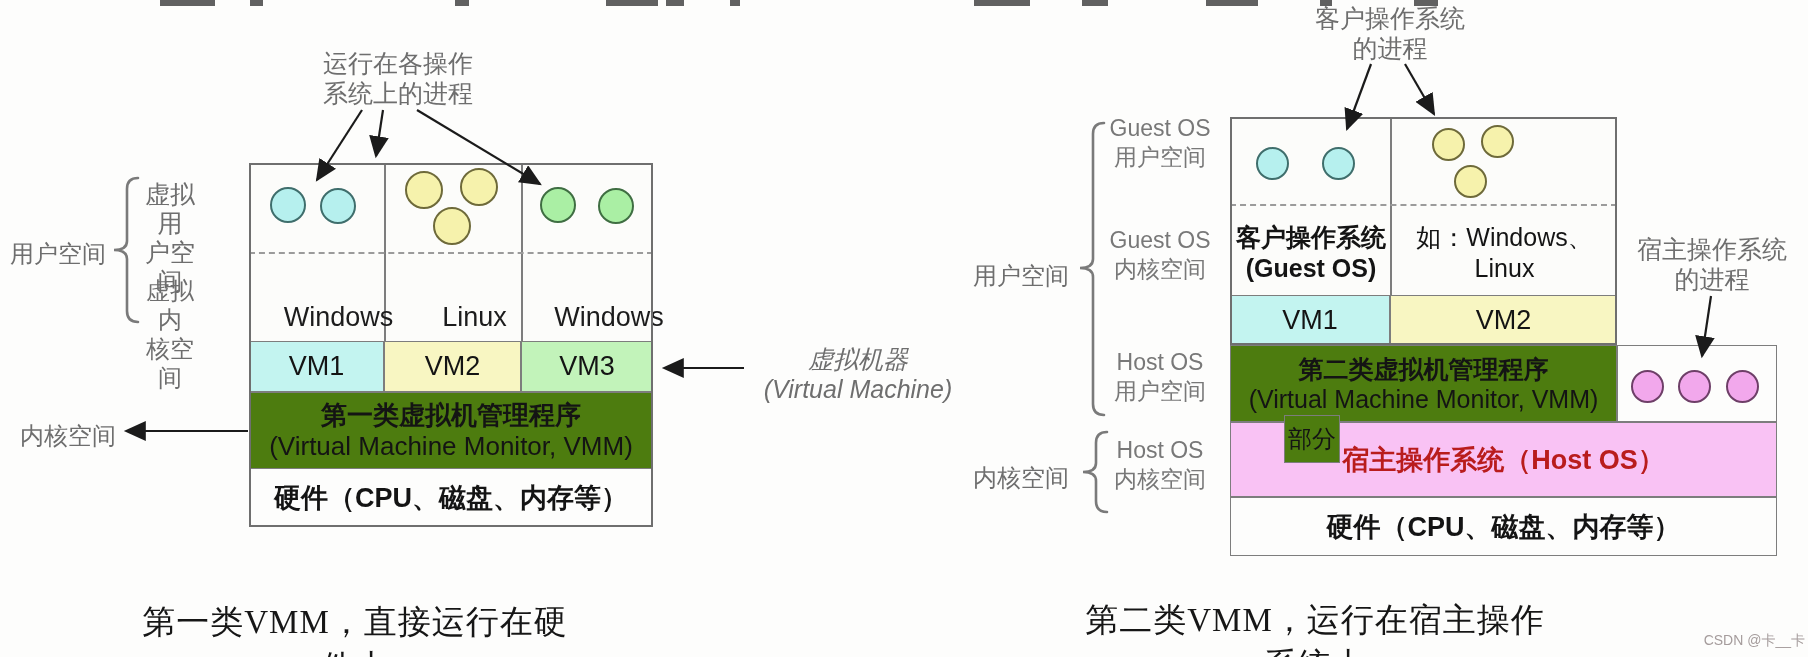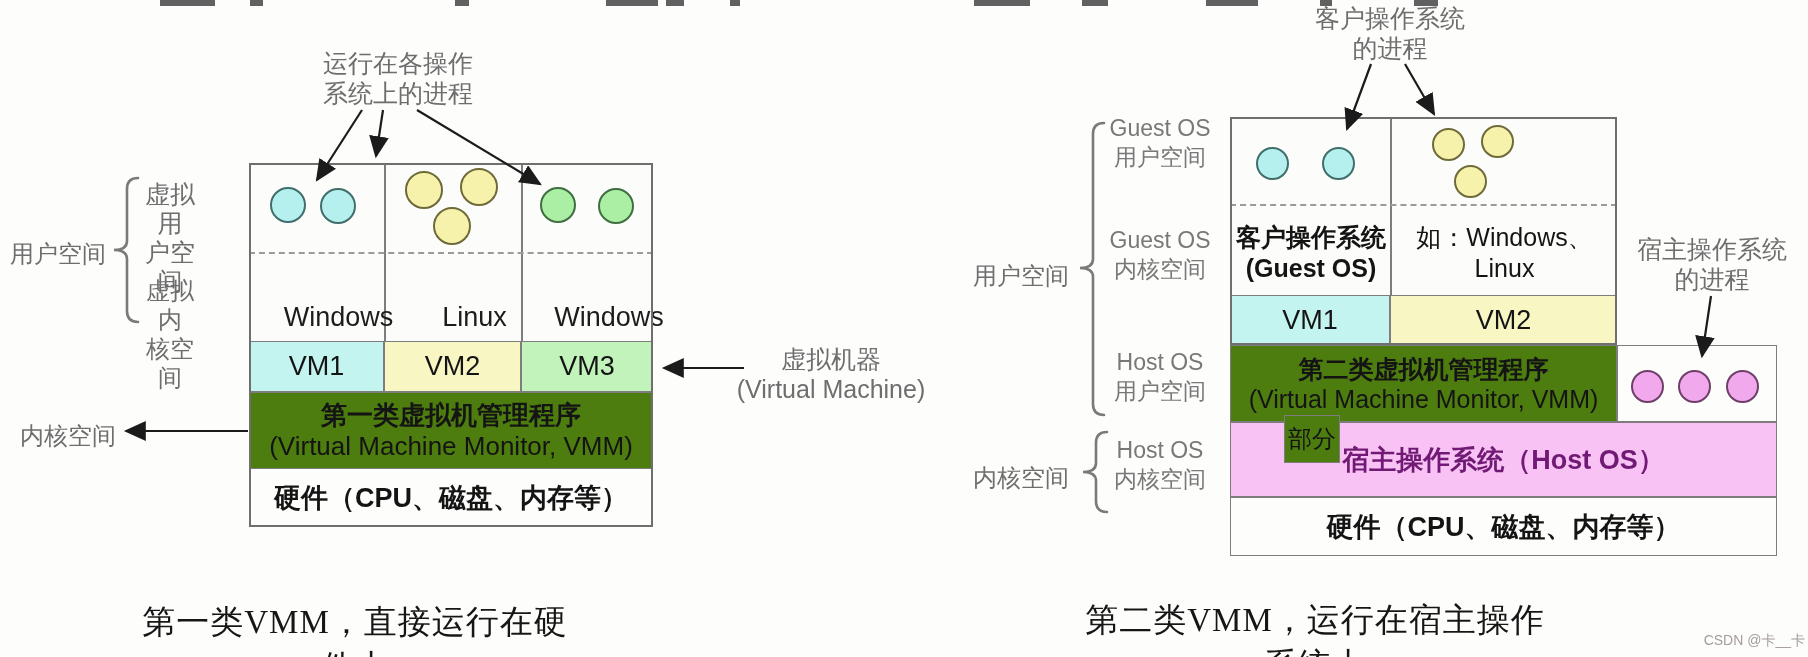--- a/index.html
+++ b/index.html
@@ -103,21 +103,21 @@
   <div class="circle c-green" style="left:598px;top:188px;width:36px;height:36px;"></div>
 
   <div class="abs ml lbl" style="left:136px;top:180px;width:68px;font-size:25px;line-height:29px;">虚拟用
 户空间</div>
   <div class="abs ml lbl" style="left:303px;top:48px;width:190px;font-size:25px;line-height:30px;">运行在各操作
 系统上的进程</div>
   <div class="abs ml lbl" style="left:136px;top:276px;width:68px;font-size:24px;line-height:29px;">虚拟内
 核空间</div>
   <div class="abs lbl" style="left:10px;top:238px;width:96px;font-size:24px;">用户空间</div>
   <div class="abs lbl" style="left:20px;top:420px;width:96px;font-size:24px;">内核空间</div>
-  <div class="abs ml lbl" style="left:711px;top:344px;width:240px;font-size:25px;line-height:30px;">虚拟机器
+  <div class="abs ml lbl" style="left:738px;top:344px;width:240px;font-size:25px;line-height:30px;font-style:italic;">虚拟机器
 (Virtual Machine)</div>
   <div class="abs caption" style="left:140px;top:600px;width:430px;">第一类VMM，直接运行在硬件上</div>
 </div>
 
 <div class="abs" style="left:904px;top:0;width:904px;height:657px;margin-left:-904px;">
 
   <div class="abs interior" style="left:1230px;top:117px;width:387px;height:228px;"></div>
   <div class="abs vline" style="left:1390px;top:117px;width:2px;height:178px;"></div>
   <div class="abs dashline" style="left:1230px;top:204px;width:387px;height:0;"></div>
 
@@ -135,21 +135,21 @@
 
   <div class="abs boxline" style="left:1230px;top:117px;width:387px;height:228px;"></div>
 
   <div class="abs cell grayband bigcell" style="left:1230px;top:345px;width:387px;height:77px;font-size:25px;line-height:30px;">
     <span style="font-weight:600;">第二类虚拟机管理程序</span>
     <span>(Virtual Machine Monitor, VMM)</span>
   </div>
   <div class="abs cell white" style="left:1617px;top:345px;width:160px;height:77px;"></div>
 
   <div class="abs cell pinkband" style="left:1230px;top:422px;width:547px;height:75px;">
-    <span style="font-weight:600;color:#701a75;">宿主操作系统（Host OS）</span>
+    <span style="font-weight:600;color:#b91c1c;">宿主操作系统（Host OS）</span>
   </div>
 
   <div class="abs cell grayband" style="left:1284px;top:415px;width:56px;height:48px;font-size:24px;z-index:4;">
     <span>部分</span>
   </div>
 
   <div class="abs cell white" style="left:1230px;top:497px;width:547px;height:59px;">
     <span style="font-weight:600;">硬件（CPU、磁盘、内存等）</span>
   </div>
 

